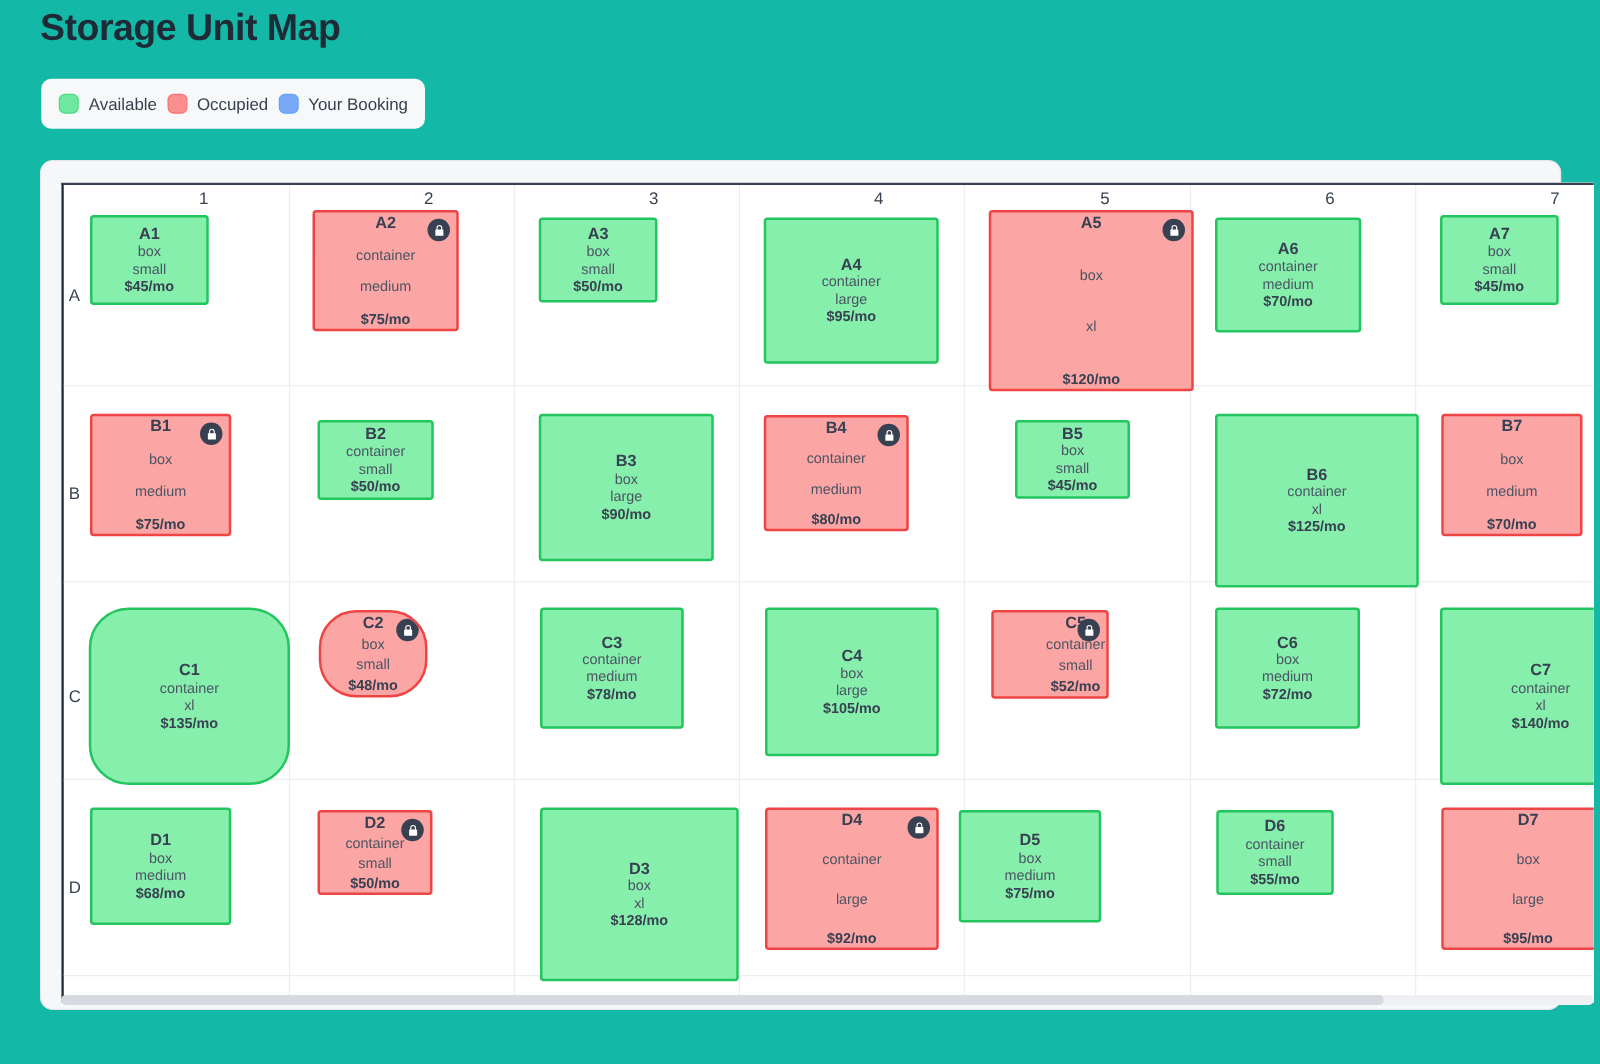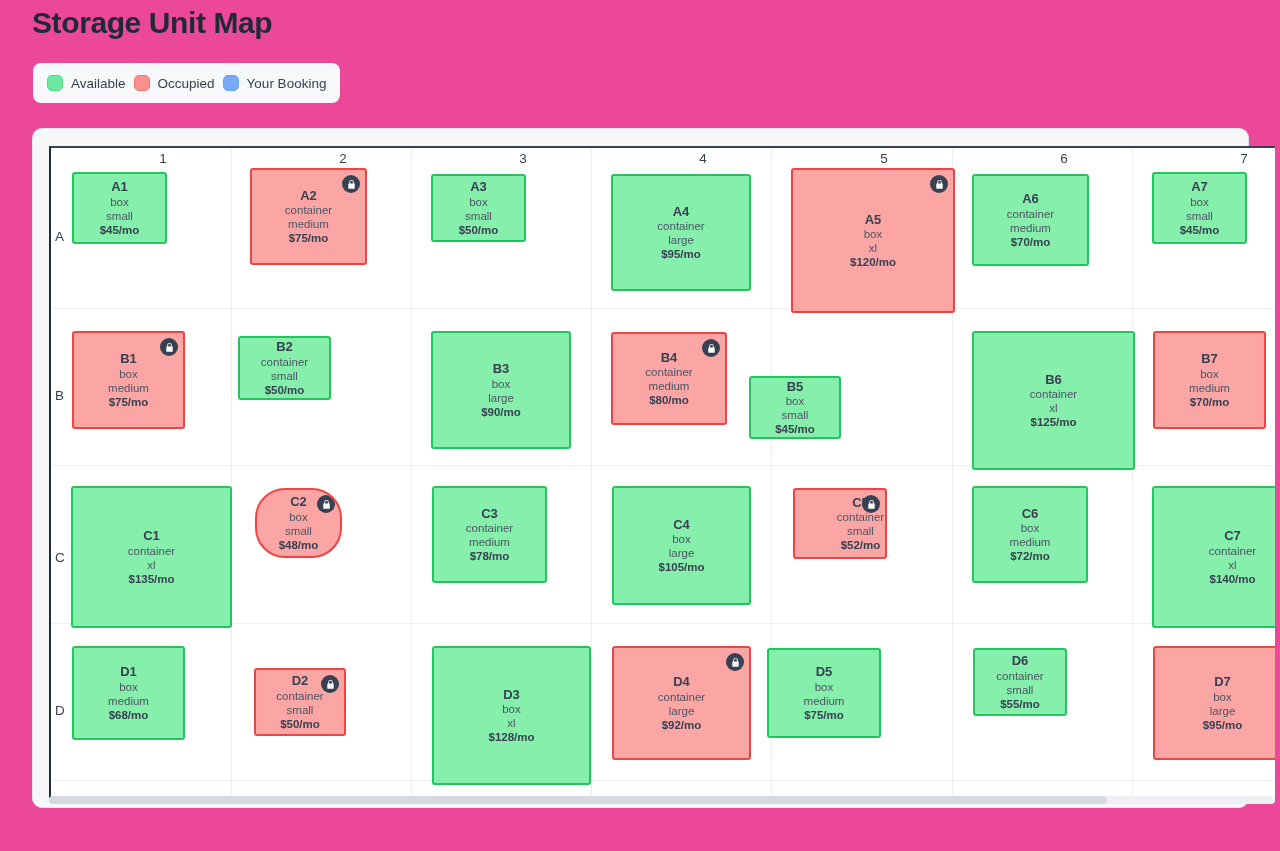--- a/index.html
+++ b/index.html
@@ -6,21 +6,21 @@
   html, body {
     margin: 0; padding: 0;
     width: 1280px; height: 851px;
     background: #ffffff;
     font-family: "Liberation Sans", sans-serif;
     overflow: hidden;
   }
   #page {
     position: relative;
     width: 1280px; height: 851px;
-    background: #ec4899;
+    background: #14b8a6;
     text-decoration: underline;
   }
 
   
   .page-title {
     position: absolute;
     left: 32px; top: 6px;
     font-size: 30px;
     font-weight: bold;
     color: #1f2a37;
@@ -134,21 +134,21 @@
     display: flex;
     flex-direction: column;
     align-items: center;
     justify-content: center;
     text-align: center;
     line-height: 1.22;
     overflow: hidden;
     cursor: pointer;
   }
   .unit.available { background: #86efac; border-color: #22c55e; }
-  .unit.occupied  { background: #fca5a5; border-color: #ef4444; }
+  .unit.occupied  { background: #fca5a5; border-color: #ef4444; justify-content: space-between; }
 
   .unit-id {
     font-size: 13px;
     font-weight: bold;
     color: #374151;
   }
   .unit-type, .unit-size {
     font-size: 11.5px;
     color: #4b5563;
   }
@@ -292,21 +292,21 @@
             <div class="unit-id">B1</div>
             <div class="unit-type">box</div>
             <div class="unit-size">medium</div>
             <div class="unit-price">$75/mo</div>
             <div class="lock-badge">
               <svg width="11" height="11" viewBox="0 0 24 24" aria-hidden="true">
                 <path fill="#ffffff" d="M12 2a5 5 0 0 0-5 5v3H6a1 1 0 0 0-1 1v9a1 1 0 0 0 1 1h12a1 1 0 0 0 1-1v-9a1 1 0 0 0-1-1h-1V7a5 5 0 0 0-5-5zm0 2a3 3 0 0 1 3 3v3H9V7a3 3 0 0 1 3-3z"></path>
               </svg>
             </div>
           </div>
-          <div class="unit available" title="B2" style="left: 187px; top: 188px; width: 93px; height: 64px;">
+          <div class="unit available" title="B2" style="left: 203px; top: 188px; width: 93px; height: 64px;">
             <div class="unit-id">B2</div>
             <div class="unit-type">container</div>
             <div class="unit-size">small</div>
             <div class="unit-price">$50/mo</div>
           </div>
           <div class="unit available" title="B3" style="left: 380px; top: 183px; width: 140px; height: 118px;">
             <div class="unit-id">B3</div>
             <div class="unit-type">box</div>
             <div class="unit-size">large</div>
             <div class="unit-price">$90/mo</div>
@@ -315,39 +315,39 @@
             <div class="unit-id">B4</div>
             <div class="unit-type">container</div>
             <div class="unit-size">medium</div>
             <div class="unit-price">$80/mo</div>
             <div class="lock-badge">
               <svg width="11" height="11" viewBox="0 0 24 24" aria-hidden="true">
                 <path fill="#ffffff" d="M12 2a5 5 0 0 0-5 5v3H6a1 1 0 0 0-1 1v9a1 1 0 0 0 1 1h12a1 1 0 0 0 1-1v-9a1 1 0 0 0-1-1h-1V7a5 5 0 0 0-5-5zm0 2a3 3 0 0 1 3 3v3H9V7a3 3 0 0 1 3-3z"></path>
               </svg>
             </div>
           </div>
-          <div class="unit available" title="B5" style="left: 698px; top: 188px; width: 92px; height: 63px; margin-top: 40px;">
+          <div class="unit available" title="B5" style="left: 761px; top: 188px; width: 92px; height: 63px;">
             <div class="unit-id">B5</div>
             <div class="unit-type">box</div>
             <div class="unit-size">small</div>
             <div class="unit-price">$45/mo</div>
           </div>
           <div class="unit available" title="B6" style="left: 921px; top: 183px; width: 163px; height: 139px;">
             <div class="unit-id">B6</div>
             <div class="unit-type">container</div>
             <div class="unit-size">xl</div>
             <div class="unit-price">$125/mo</div>
           </div>
           <div class="unit occupied" title="B7" style="left: 1102px; top: 183px; width: 113px; height: 98px;">
             <div class="unit-id">B7</div>
             <div class="unit-type">box</div>
             <div class="unit-size">medium</div>
             <div class="unit-price">$70/mo</div>
           </div>
-          <div class="unit available" title="C1" style="left: 20px; top: 338px; width: 161px; height: 142px;">
+          <div class="unit available" title="C1" style="left: 20px; top: 338px; width: 161px; height: 142px; border-radius: 32px;">
             <div class="unit-id">C1</div>
             <div class="unit-type">container</div>
             <div class="unit-size">xl</div>
             <div class="unit-price">$135/mo</div>
           </div>
           <div class="unit occupied" title="C2" style="left: 204px; top: 340px; width: 87px; height: 70px; border-radius: 30px;">
             <div class="unit-id">C2</div>
             <div class="unit-type">box</div>
             <div class="unit-size">small</div>
             <div class="unit-price">$48/mo</div>
@@ -391,21 +391,21 @@
             <div class="unit-type">container</div>
             <div class="unit-size">xl</div>
             <div class="unit-price">$140/mo</div>
           </div>
           <div class="unit available" title="D1" style="left: 21px; top: 498px; width: 113px; height: 94px;">
             <div class="unit-id">D1</div>
             <div class="unit-type">box</div>
             <div class="unit-size">medium</div>
             <div class="unit-price">$68/mo</div>
           </div>
-          <div class="unit occupied" title="D2" style="left: 203px; top: 520px; width: 92px; height: 68px;">
+          <div class="unit occupied" title="D2" style="left: 203px; top: 500px; width: 92px; height: 68px;">
             <div class="unit-id">D2</div>
             <div class="unit-type">container</div>
             <div class="unit-size">small</div>
             <div class="unit-price">$50/mo</div>
             <div class="lock-badge">
               <svg width="11" height="11" viewBox="0 0 24 24" aria-hidden="true">
                 <path fill="#ffffff" d="M12 2a5 5 0 0 0-5 5v3H6a1 1 0 0 0-1 1v9a1 1 0 0 0 1 1h12a1 1 0 0 0 1-1v-9a1 1 0 0 0-1-1h-1V7a5 5 0 0 0-5-5zm0 2a3 3 0 0 1 3 3v3H9V7a3 3 0 0 1 3-3z"></path>
               </svg>
             </div>
           </div>

